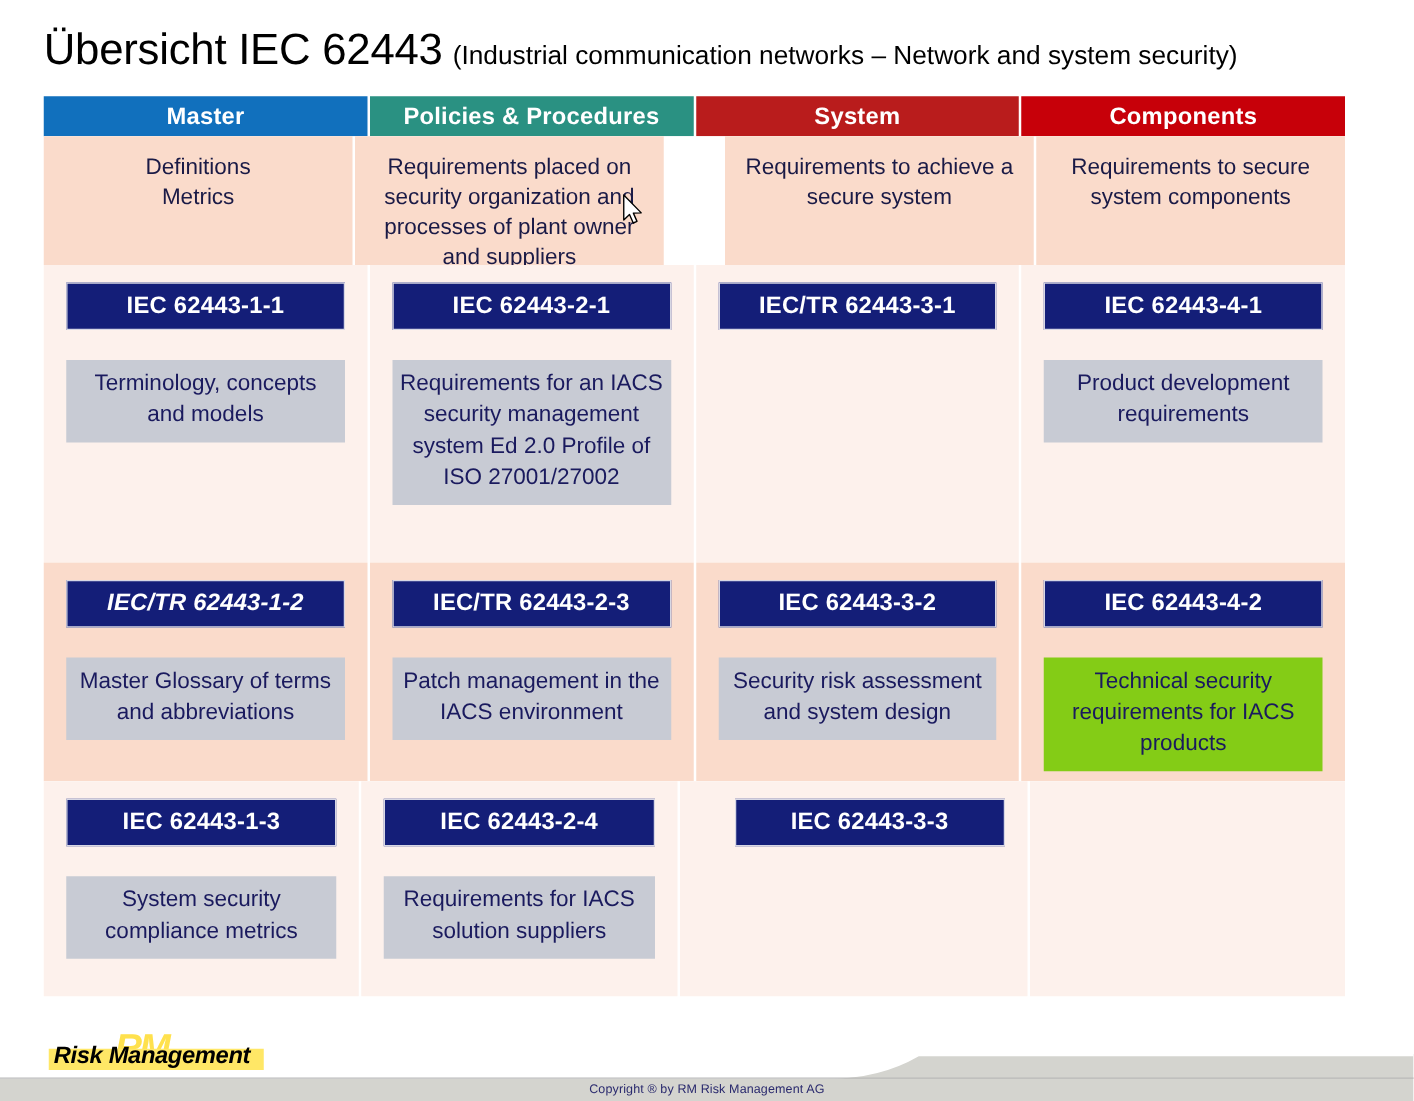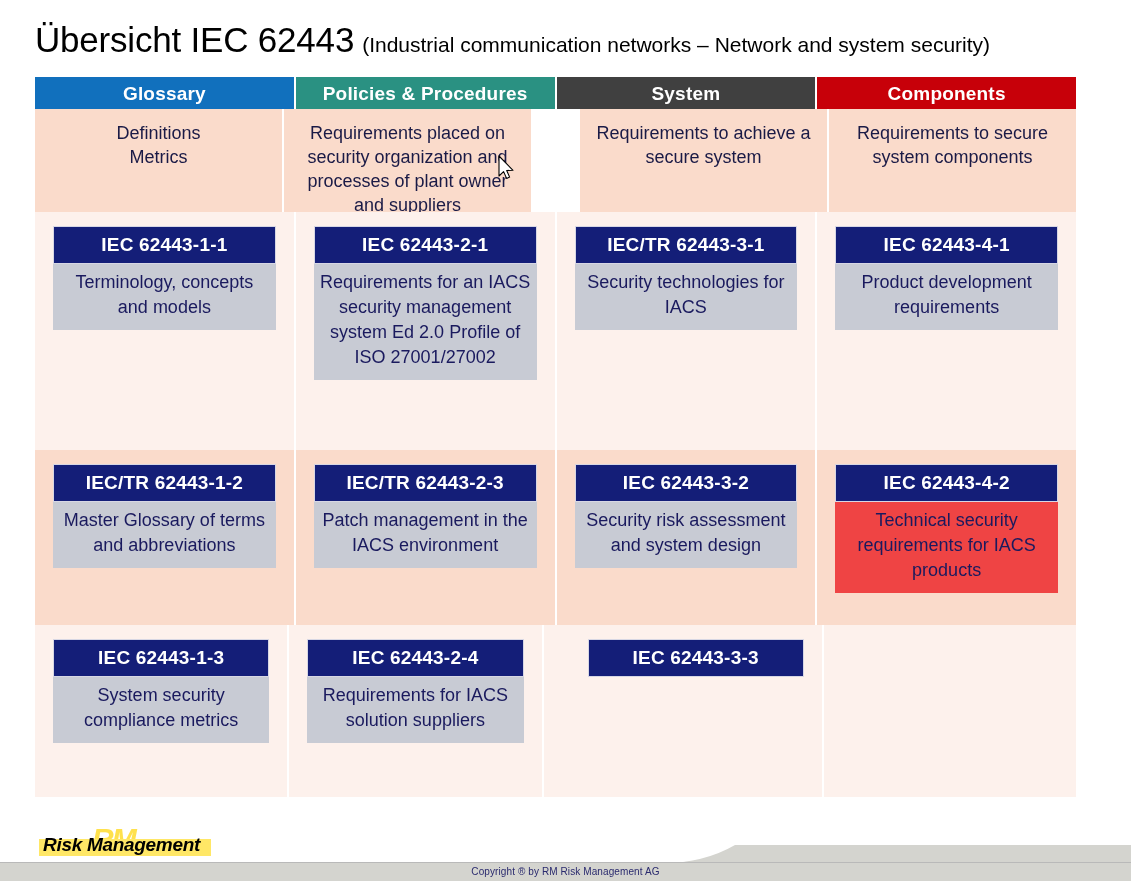--- a/index.html
+++ b/index.html
@@ -106,20 +106,21 @@
     padding: 14px 18px 0 18px;
     display: flex;
     flex-direction: column;
     align-items: stretch;
   }
 
   .doc {
     width: 100%;
     display: flex;
     flex-direction: column;
+    gap: 24px;
   }
   .doc-head {
     background: #141e78;
     border: 1px solid #d7d7e4;
     color: #ffffff;
     font-size: 19px;
     font-weight: 700;
     text-align: center;
     padding: 8px 4px 9px 4px;
     line-height: 1;
@@ -208,23 +209,23 @@
 
 <div id="slide">
 
   <div class="title-row">
     <span class="title-main">Übersicht IEC 62443</span><span class="title-sub">(Industrial communication networks – Network and system security)</span>
   </div>
 
   <div class="matrix">
 
     <div class="head-band">
-      <div class="col-head c0" style="background: rgb(17, 112, 189);">Glossary</div>
+      <div class="col-head c0" style="background: rgb(17, 112, 189);">Master</div>
       <div class="col-head c1" style="background: rgb(42, 145, 130);">Policies &amp; Procedures</div>
-      <div class="col-head c2" style="background: #404040;">System</div>
+      <div class="col-head c2" style="background: #b91c1c;">System</div>
       <div class="col-head c3" style="background: rgb(199, 0, 9);">Components</div>
     </div>
 
     <div class="desc-band">
       <div class="col-desc" style="white-space: pre-line; background: rgb(250, 219, 203);">Definitions
 Metrics</div>
       <div class="col-desc" style="white-space: pre-line; background: rgb(250, 219, 203);">Requirements placed on security organization and processes of plant owner and suppliers</div>
       <div class="col-desc" style="white-space: pre-line; background: rgb(250, 219, 203); margin-left: 47px;">Requirements to achieve a secure system</div>
       <div class="col-desc" style="white-space: pre-line; background: rgb(250, 219, 203);">Requirements to secure system components</div>
     </div>
@@ -238,54 +239,53 @@
       </div>
       <div class="cell" style="background: rgb(253, 241, 236);">
         <div class="doc">
           <div class="doc-head" style="background: rgb(20, 30, 120);">IEC 62443-2-1</div>
           <div class="doc-body" style="background: rgb(200, 203, 212);">Requirements for an IACS security management system Ed 2.0 Profile of ISO 27001/27002</div>
         </div>
       </div>
       <div class="cell" style="background: rgb(253, 241, 236);">
         <div class="doc">
           <div class="doc-head" style="background: rgb(20, 30, 120);">IEC/TR 62443-3-1</div>
-          <div class="doc-body" style="background: rgb(200, 203, 212);">Security technologies for IACS</div>
         </div>
       </div>
       <div class="cell" style="background: rgb(253, 241, 236);">
         <div class="doc">
           <div class="doc-head" style="background: rgb(20, 30, 120);">IEC 62443-4-1</div>
           <div class="doc-body" style="background: rgb(200, 203, 212);">Product development requirements</div>
         </div>
       </div>
     </div>
 
     <div class="doc-row r1 tint-peach">
       <div class="cell" style="background: rgb(250, 219, 203);">
         <div class="doc">
-          <div class="doc-head" style="background: rgb(20, 30, 120);">IEC/TR 62443-1-2</div>
+          <div class="doc-head" style="background: rgb(20, 30, 120); font-style: italic;">IEC/TR 62443-1-2</div>
           <div class="doc-body" style="background: rgb(200, 203, 212);">Master Glossary of terms and abbreviations</div>
         </div>
       </div>
       <div class="cell" style="background: rgb(250, 219, 203);">
         <div class="doc">
           <div class="doc-head" style="background: rgb(20, 30, 120);">IEC/TR 62443-2-3</div>
           <div class="doc-body" style="background: rgb(200, 203, 212);">Patch management in the IACS environment</div>
         </div>
       </div>
       <div class="cell" style="background: rgb(250, 219, 203);">
         <div class="doc">
           <div class="doc-head" style="background: rgb(20, 30, 120);">IEC 62443-3-2</div>
           <div class="doc-body" style="background: rgb(200, 203, 212);">Security risk assessment and system design</div>
         </div>
       </div>
       <div class="cell" style="background: rgb(250, 219, 203);">
         <div class="doc">
           <div class="doc-head" style="background: rgb(20, 30, 120);">IEC 62443-4-2</div>
-          <div class="doc-body" style="background: #ef4444;">Technical security requirements for IACS products</div>
+          <div class="doc-body" style="background: #84cc16;">Technical security requirements for IACS products</div>
         </div>
       </div>
     </div>
 
     <div class="doc-row r2 tint-light">
       <div class="cell" style="background: rgb(253, 241, 236);">
         <div class="doc">
           <div class="doc-head" style="background: rgb(20, 30, 120);">IEC 62443-1-3</div>
           <div class="doc-body" style="background: rgb(200, 203, 212);">System security compliance metrics</div>
         </div>

